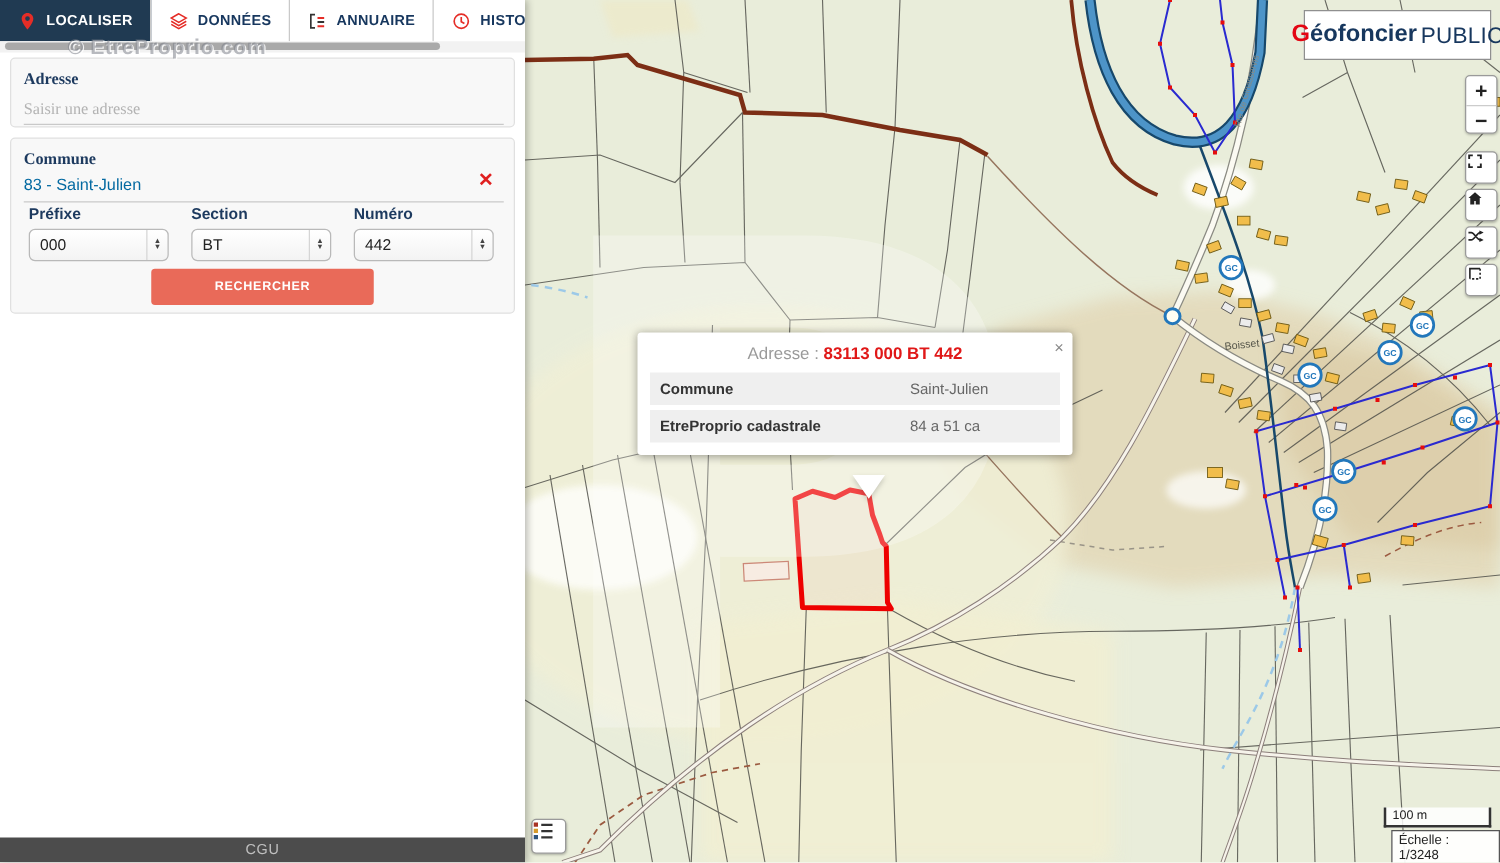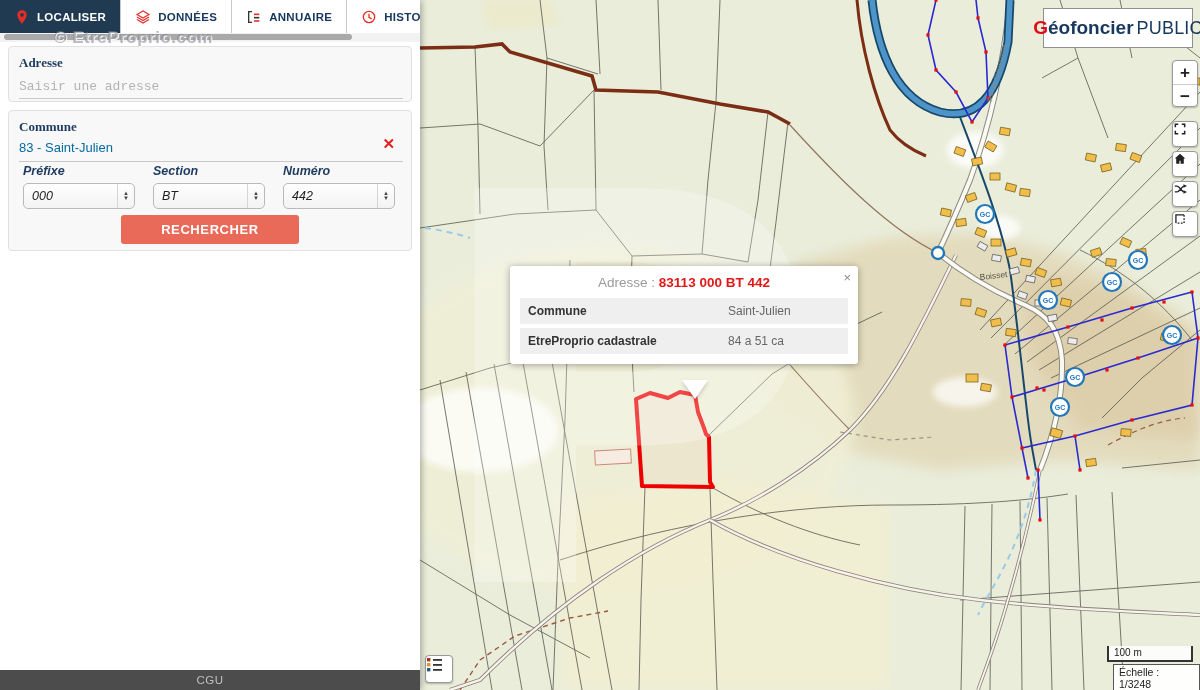--- a/index.html
+++ b/index.html
@@ -61,35 +61,35 @@
   #scrollthumb { position:absolute; left:4px; top:1px; width:348px; height:6px; background:#a9a9a9; border-radius:3px; }
   #watermark { position:absolute; left:54px; top:28px; font-size:17px; font-weight:bold; z-index:30;
                color:rgba(125,130,138,.55); text-shadow:1px 1px 0 rgba(255,255,255,.85); letter-spacing:.5px; }
 
   .panel { position:absolute; left:8px; width:404px; background:#f8f8f8; border:1px solid #e0e0e0; border-radius:4px; }
   #panel-adresse { top:46px; height:56px; }
   #panel-commune { top:110px; height:141px; }
   .panel .plabel { position:absolute; left:10px; top:8px; font-size:13px; font-weight:bold; color:#1d3a5f;font-family:Liberation Serif, serif; }
   #adresse-input { position:absolute; left:10px; top:30px; width:384px; border:none; border-bottom:1px solid #c9c9c9;
                    background:transparent; font-size:13px; color:#333; padding:2px 0 4px 0; outline:none;
-                   font-family:Liberation Mono, monospace; }
+                   font-family:Liberation Serif, serif; }
   #adresse-input::placeholder { color:#b3b3b3; }
   #commune-value { position:absolute; left:10px; top:27px; width:384px; border-bottom:1px solid #c9c9c9;
                    font-size:13px; color:#0369a1; padding:2px 0 6px 0; }
   #commune-clear { position:absolute; right:16px; top:24px; color:#e02020; font-size:15px; font-weight:bold; cursor:pointer; }
-  .fgroup { position:absolute; top:53px; width:112px;font-style:italic; }
+  .fgroup { position:absolute; top:53px; width:112px; }
   .fgroup .flabel { font-size:12.5px; font-weight:bold; color:#1d3a5f; margin-bottom:5px; }
   .fake-select { height:26px; background:linear-gradient(#ffffff,#f3f3f3); border:1px solid #b9b9b9; border-radius:5px;
                  display:flex; align-items:center; font-size:12.5px; color:#222; padding-left:8px; cursor:pointer; position:relative; }
   .fake-select .stepper { position:absolute; right:0; top:0; width:17px; height:100%; border-left:1px solid #d5d5d5;
                           display:flex; flex-direction:column; align-items:center; justify-content:center; color:#444; }
   .fake-select .stepper span { font-size:6px; line-height:5px; }
   #fg-prefixe { left:14px; } #fg-section { left:144px; } #fg-numero { left:274px; }
   #search-btn { position:absolute; left:112px; top:104px; width:178px; height:29px; background:#e96a59; border:none;
-                border-radius:3px; color:#fff; font-weight:bold; font-size:13px; letter-spacing:.6px; cursor:pointer;
+                border-radius:3px; color:#fff; font-weight:bold; font-size:10px; letter-spacing:.6px; cursor:pointer;
                 font-family:"Liberation Sans",sans-serif; }
   #cgu-bar { position:absolute; left:0; top:670px; width:420px; height:20px; background:#4c4c4c; color:#c0c0c0;
              font-size:11.5px; display:flex; align-items:center; justify-content:center; letter-spacing:.5px; cursor:pointer; }
 </style>
 </head>
 <body>
 
 <div id="stage">
 
   <div id="map">

